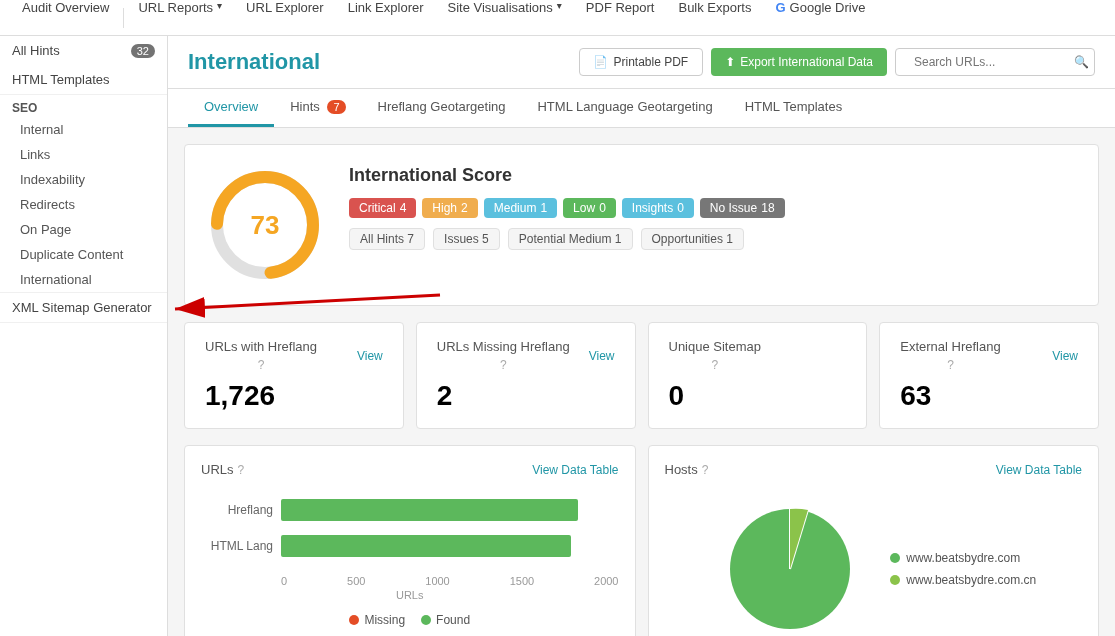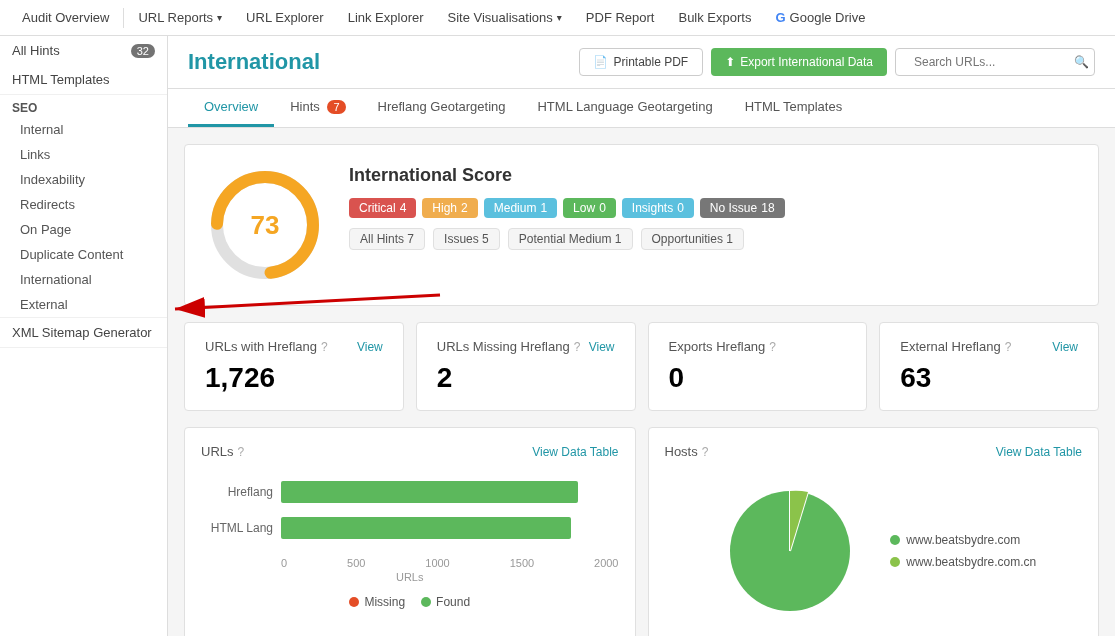--- a/index.html
+++ b/index.html
@@ -1,20 +1,20 @@
 <!DOCTYPE html>
 <html><head>
   <meta charset="utf-8">
   <style>
     * { box-sizing: border-box; margin: 0; padding: 0; }
     body { font-family: -apple-system, BlinkMacSystemFont, 'Segoe UI', Arial, sans-serif; font-size: 13px; background: #f5f5f5; color: #333; display: flex; flex-direction: column; height: 636px; overflow: hidden; }
 
     
     .top-nav { background: #fff; border-bottom: 1px solid #ddd; display: flex; align-items: center; padding: 0 10px; height: 36px; flex-shrink: 0; }
-    .top-nav-item { padding: 0 12px; height: 36px; display: flex; align-items: center; font-size: 13px; color: #444; cursor: pointer; white-space: nowrap; }
+    .top-nav-item { padding: 0 12px; height: 36px; display: flex; font-size: 13px; color: #444; cursor: pointer; white-space: nowrap; }
     .top-nav-item .arrow { margin-left: 4px; font-size: 10px; }
     .top-nav-divider { width: 1px; background: #ddd; height: 20px; margin: 0 2px; }
     .google-icon { color: #4285f4; font-weight: bold; margin-right: 4px; }
 
     
     .main-layout { display: flex; flex: 1; overflow: hidden; }
 
     
     .sidebar { width: 168px; background: #fff; border-right: 1px solid #ddd; flex-shrink: 0; overflow-y: auto; }
     .sidebar-item { padding: 7px 12px; cursor: pointer; color: #444; font-size: 13px; display: flex; align-items: center; justify-content: space-between; }
@@ -57,21 +57,21 @@
     .badge-low { background: #5cb85c; }
     .badge-insights { background: #5bc0de; }
     .badge-noissue { background: #777; }
     .hints-row { display: flex; flex-wrap: wrap; gap: 8px; }
     .hint-item { background: #f5f5f5; border: 1px solid #e0e0e0; border-radius: 4px; padding: 3px 10px; font-size: 12px; color: #555; }
 
     
     .metrics-row { display: flex; gap: 12px; margin-bottom: 16px; }
     .metric-card { background: #fff; border: 1px solid #e0e0e0; border-radius: 4px; padding: 16px 20px; flex: 1; }
     .metric-header { display: flex; align-items: center; justify-content: space-between; margin-bottom: 8px; }
-    .metric-title { font-size: 13px; color: #555; display: flex; align-items: center; gap: 4px; }
+    .metric-title { font-size: 13px; color: #555; display: flex; align-items: center; gap: 4px; flex-direction: column; }
     .metric-view { color: #2196a6; font-size: 12px; cursor: pointer; }
     .metric-value { font-size: 28px; font-weight: 600; color: #000000; }
     .help-icon { color: #aaa; font-size: 12px; cursor: pointer; }
 
     
     .charts-row { display: flex; gap: 12px; }
     .chart-card { background: #fff; border: 1px solid #e0e0e0; border-radius: 4px; padding: 16px; flex: 1; }
     .chart-header { display: flex; align-items: center; justify-content: space-between; margin-bottom: 12px; }
     .chart-title { font-size: 13px; color: #555; display: flex; align-items: center; gap: 4px; }
     .chart-view-link { color: #2196a6; font-size: 12px; cursor: pointer; }
@@ -161,23 +161,20 @@
         <span>Redirects</span>
       </div>
       <div class="sidebar-sub-item">
         <span>On Page</span>
       </div>
       <div class="sidebar-sub-item">
         <span>Duplicate Content</span>
       </div>
       <div class="sidebar-sub-item active">
         <span>International</span>
-      </div>
-      <div class="sidebar-sub-item">
-        <span>External</span>
       </div>
     </div>
     <div class="sidebar-section">
       <div class="sidebar-item">
         <span>XML Sitemap Generator</span>
       </div>
     </div>
   </div>
 
   <div class="content">
@@ -297,21 +294,21 @@
               <span>URLs Missing Hreflang</span>
               <span class="help-icon">?</span>
             </span>
             <span class="metric-view">View</span>
           </div>
           <div class="metric-value">2</div>
         </div>
         <div class="metric-card">
           <div class="metric-header">
             <span class="metric-title">
-              <span>Exports Hreflang</span>
+              <span>Unique Sitemap</span>
               <span class="help-icon">?</span>
             </span>
           </div>
           <div class="metric-value">0</div>
         </div>
         <div class="metric-card">
           <div class="metric-header">
             <span class="metric-title">
               <span>External Hreflang</span>
               <span class="help-icon">?</span>

